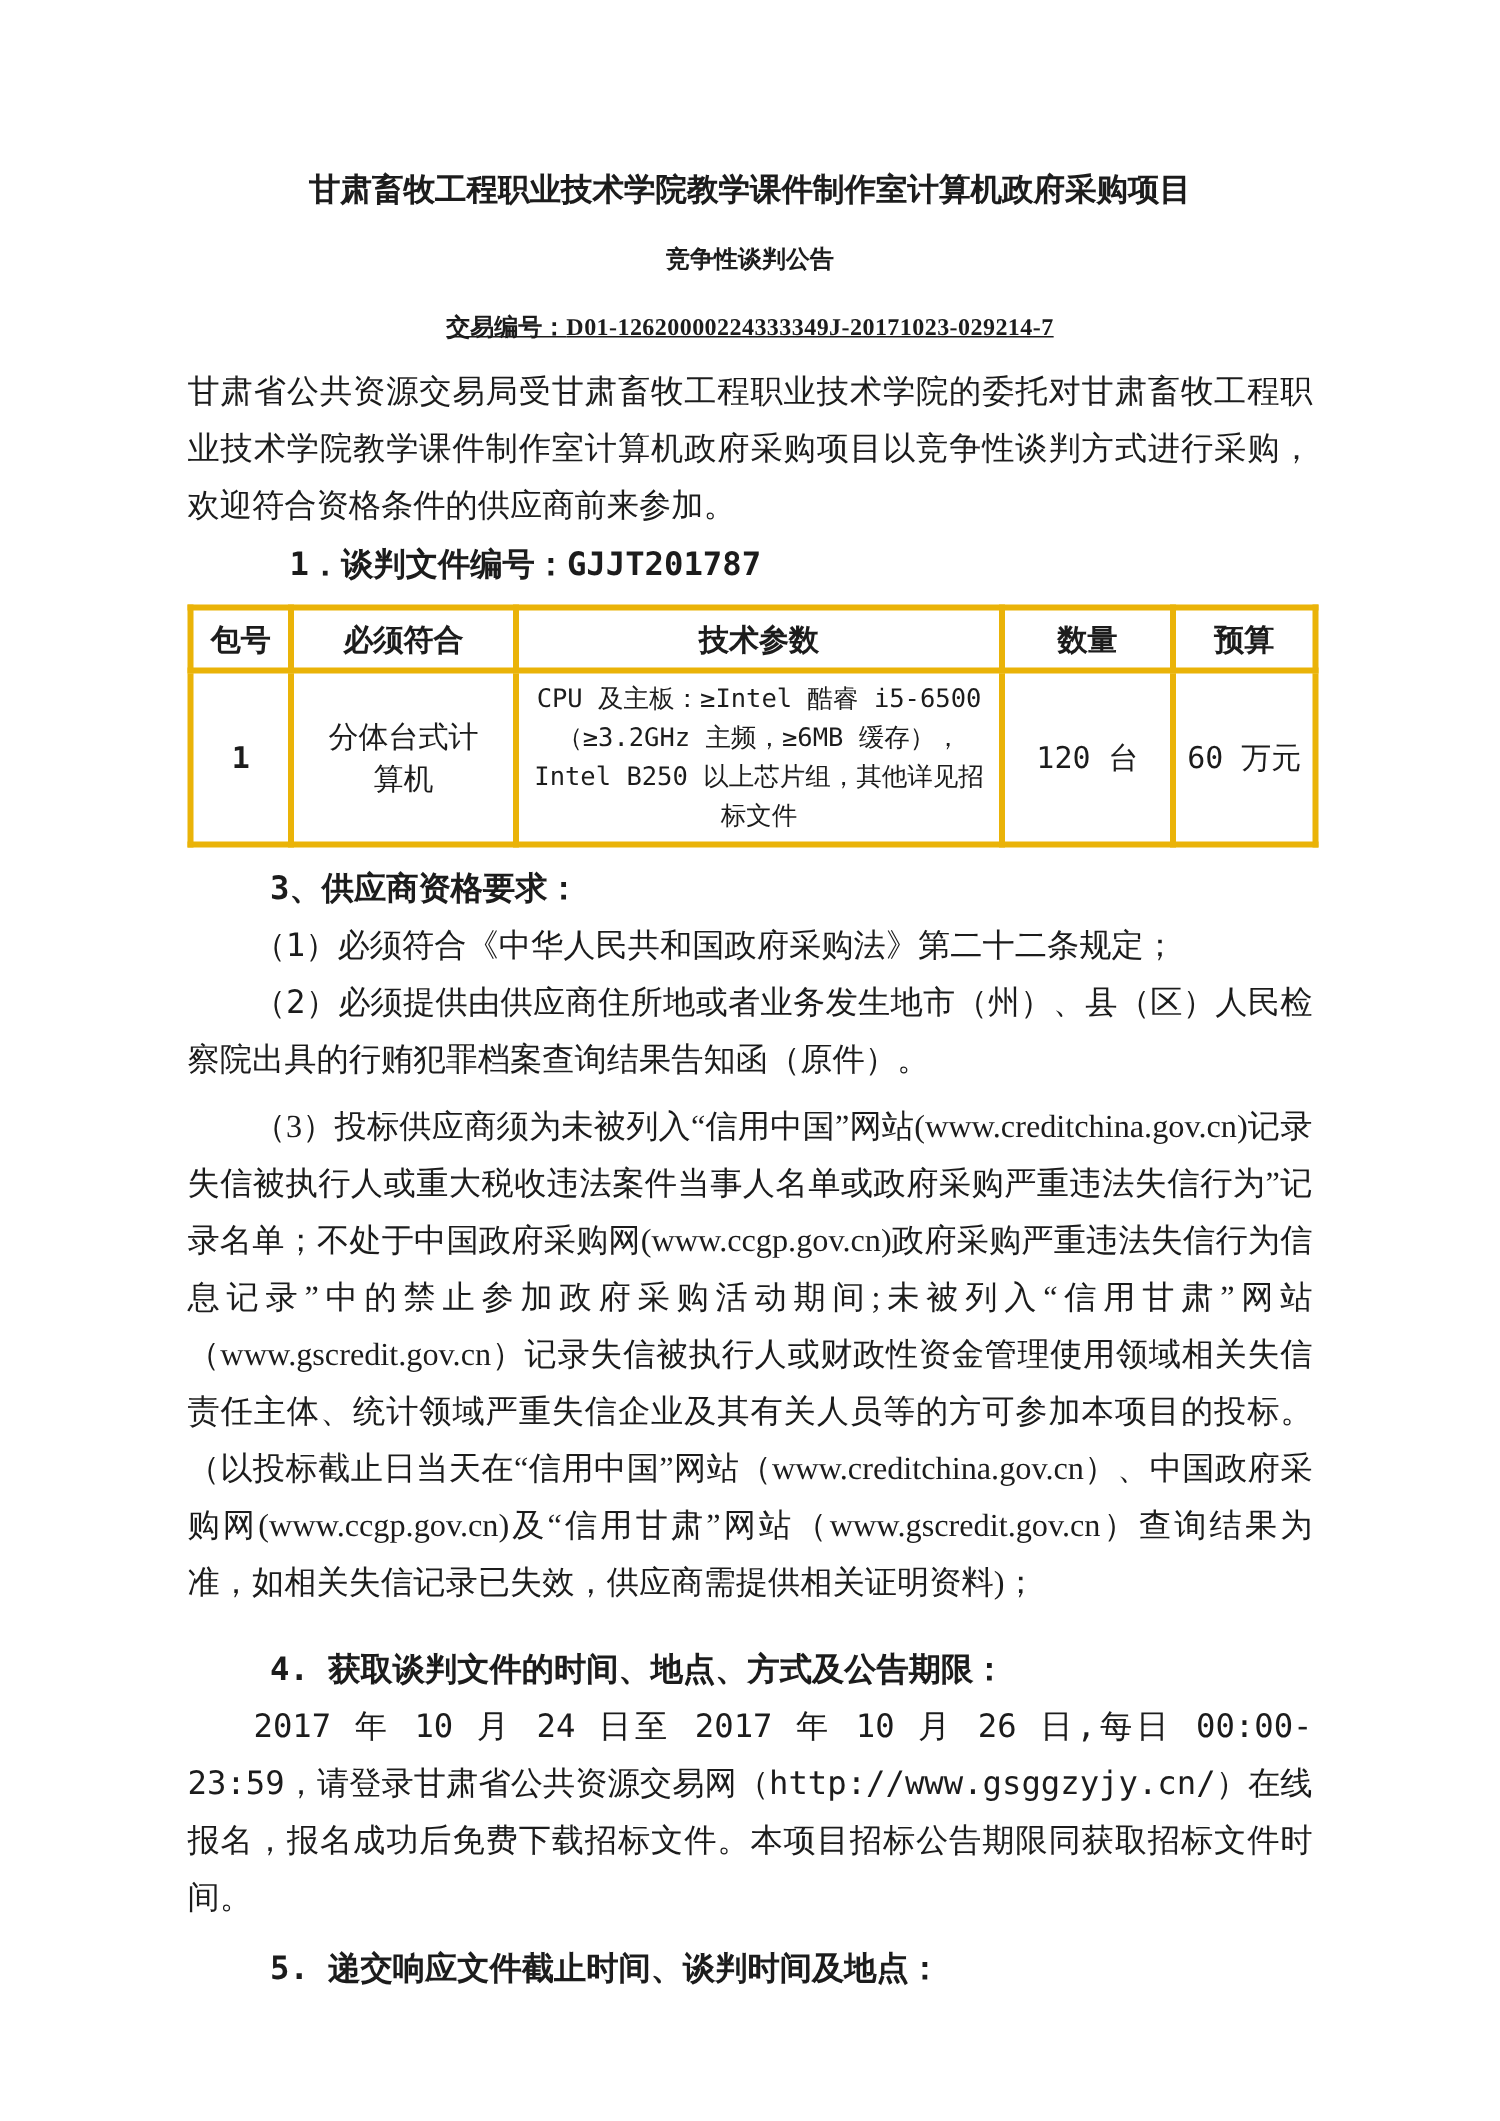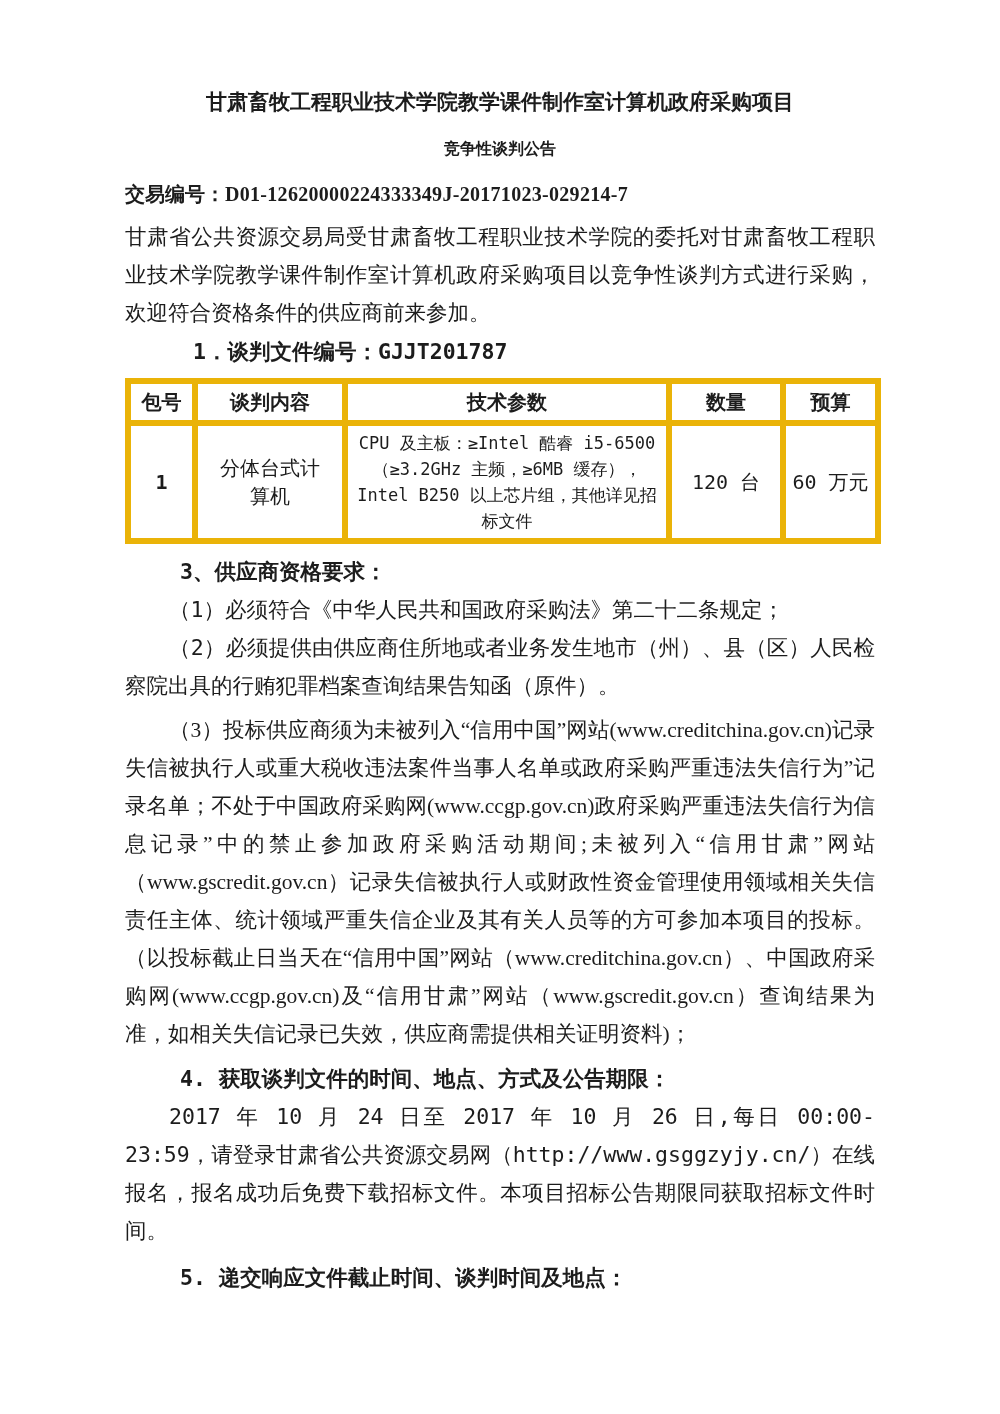--- a/index.html
+++ b/index.html
@@ -7,41 +7,42 @@
   .page {
     position: relative;
     width: 1000px;
     height: 1414px;
     margin: 0 auto;
     background: #ffffff;
     color: #1c1c1c;
     font-family: "DejaVu Sans Mono", "Liberation Serif", serif;
     overflow: hidden;
   }
-  .content { padding: 88px 125px 0 125px; }
+  .content { padding: 112px 125px 0 125px; }
 
   .title {
     text-align: center;
     font-size: 21px;
     font-weight: bold;
     line-height: 28px;
   }
   .subtitle {
     text-align: center;
     font-size: 16px;
     font-weight: bold;
     line-height: 28px;
     margin-top: 19px;
   }
   .trans {
-    text-align: left;
-    font-size: 20px;
+    text-align: center;
+    font-size: 16px;
     font-weight: bold;
     line-height: 28px;
     margin-top: 17px;
+    text-decoration: underline;
   }
   .trans-num {
     font-family: "Liberation Serif", serif;
     letter-spacing: 0.3px;
   }
 
   .body {
     font-size: 21.5px;
     line-height: 38px;
     text-align: justify;
@@ -57,21 +58,21 @@
     line-height: 39px;
   }
 
   table.goods-table {
     width: 100%;
     border-collapse: collapse;
     table-layout: fixed;
     margin-top: 7px;
   }
   .goods-table th, .goods-table td {
-    border: 6px solid #eab308;
+    border: 4px solid #eab308;
     vertical-align: middle;
   }
   .goods-table th {
     font-size: 20px;
     font-weight: bold;
     height: 42px;
     text-align: center;
   }
   .goods-table td { height: 80px; font-size: 20px; }
   .goods-table td.c { text-align: center; }
@@ -87,21 +88,21 @@
   .heading {
     font-size: 21.5px;
     font-weight: bold;
     line-height: 39px;
     text-indent: 55px;
     text-align: left;
   }
   .h3head { margin-top: 8px; }
   .indent { text-indent: 44px; }
   .req3 { margin-top: 6px; font-family: Liberation Serif, serif; }
-  .s4h { margin-top: 6px; }
+  .s4h { margin-top: 20px; }
   .s5h { margin-top: 8px; }
 </style>
 </head>
 <body>
 
 <div class="page">
   <div class="content">
 
     <h1 class="title">甘肃畜牧工程职业技术学院教学课件制作室计算机政府采购项目</h1>
     <h2 class="subtitle">竞争性谈判公告</h2>
@@ -116,21 +117,21 @@
       <colgroup>
         <col style="width:67px">
         <col style="width:150px">
         <col style="width:324px">
         <col style="width:114px">
         <col style="width:95px">
       </colgroup>
       <thead>
         <tr>
           <th>包号</th>
-          <th>谈判内容</th>
+          <th>必须符合</th>
           <th>技术参数</th>
           <th>数量</th>
           <th>预算</th>
         </tr>
       </thead>
       <tbody>
         <tr>
           <td class="c pkg">1</td>
           <td class="goods">分体台式计算机</td>
           <td class="specs">CPU 及主板：≥Intel 酷睿 i5-6500（≥3.2GHz 主频，≥6MB 缓存），Intel B250 以上芯片组，其他详见招标文件</td>

